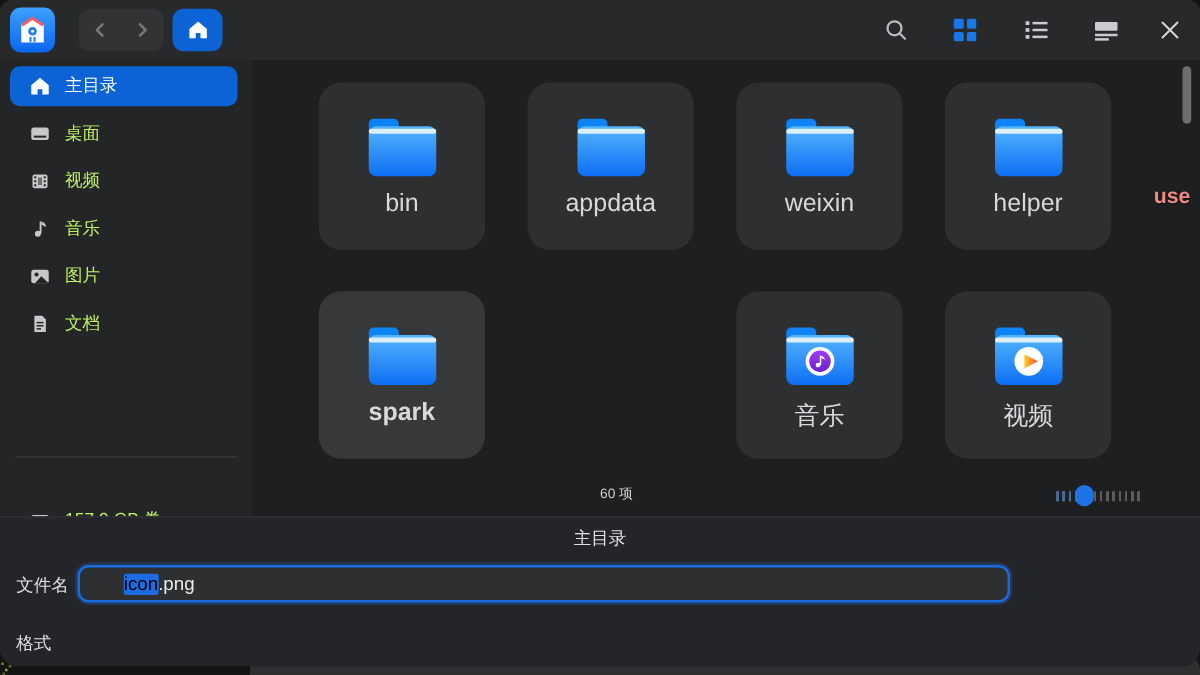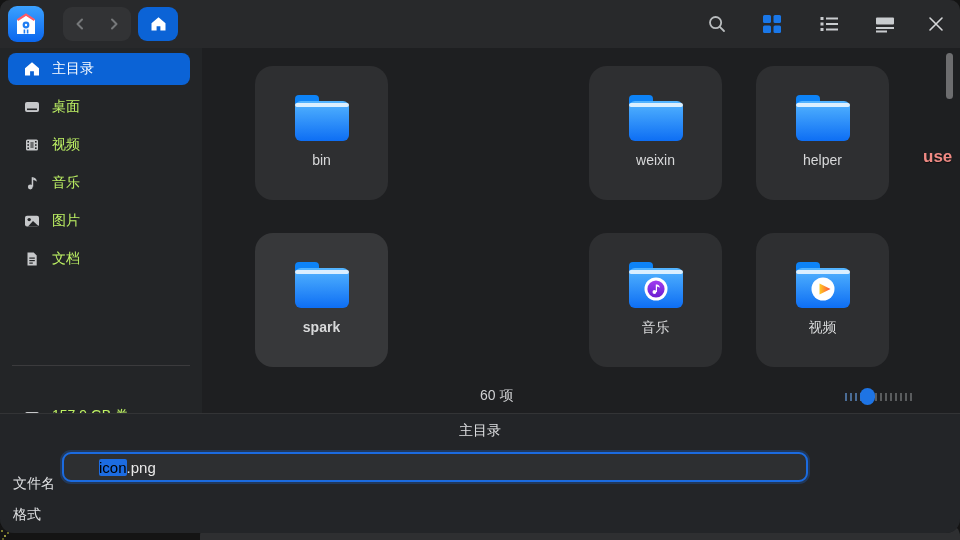--- a/index.html
+++ b/index.html
@@ -33,28 +33,28 @@
   .side-item.sel { background:#0b63d6; color:#ffffff; }
   .side-item .si { width:16px; height:16px; flex:0 0 16px; }
   .side-div { position:absolute; left:12px; top:317px; width:178px; height:1px; background:#3b3b3d; }
 
   
   .main { position:absolute; left:202px; top:48px; width:758px; height:365px; background:#1e1f21; }
   .tile { position:absolute; width:133px; height:134px; background:#2e2f31; border-radius:18px;
           display:flex; flex-direction:column; align-items:center; cursor:pointer; }
   .tile.hov { background:#37383a;font-weight:bold; }
   .tile .ficon { margin-top:26px; width:62px; height:52px; }
-  .tile .fname { margin-top:8px; font-size:14px; color:#d8d9da; max-width:120px; overflow:hidden;
+  .tile .fname { margin-top:8px; font-size:20px; color:#d8d9da; max-width:120px; overflow:hidden;
                  text-overflow:ellipsis; white-space:nowrap; }
   .clipped-red { position:absolute; left:923px; top:147px; font-size:17px; font-weight:600; color:#f08a84;
                  text-shadow:0 1px 1px rgba(0,0,0,.6); }
   .scroll-thumb { position:absolute; left:946px; top:53px; width:7px; height:46px; border-radius:4px; background:#6d6d6f; cursor:pointer; }
 
   
-  .status-count { position:absolute; left:480px; top:387px; font-size:14px; color:#cfd0d2; }
+  .status-count { position:absolute; left:480px; top:387px; font-size:11px; color:#cfd0d2; }
   .slider-track { position:absolute; left:845px; top:393px; width:68px; height:8px;
                   background:repeating-linear-gradient(90deg,#5a5c5e 0 2px,transparent 2px 5px); cursor:pointer; }
   .slider-active { position:absolute; left:845px; top:393px; width:17px; height:8px;
                    background:repeating-linear-gradient(90deg,#4a6c96 0 2px,transparent 2px 5px); }
   .slider-handle { position:absolute; left:860px; top:388px; width:15px; height:17px; border-radius:7.5px;
                    background:#1e74e4; cursor:pointer; }
 
   
   .footer { position:absolute; left:0; top:413px; width:960px; height:120px; background:#232528; border-top:1px solid #333436; }
   .loc-title { position:absolute; left:0; top:8px; width:960px; text-align:center; font-size:14px; color:#dfe0e2; }
@@ -229,20 +229,28 @@
     <div class="main"></div>
 
     <div class="tile" style="left:255px; top:66px">
       <svg class="ficon" viewBox="0 0 62 52">
           <rect x="4" y="3" width="24" height="12" rx="4" fill="#0d83f7"></rect>
           <rect x="4" y="9" width="54" height="40" rx="6" fill="url(#fg)"></rect>
           <rect x="4" y="11" width="54" height="4" rx="2" fill="#eaf6ff" opacity=".9"></rect>
         </svg>
       <div class="fname">bin</div>
     </div>
+    <div class="tile" style="left:422px; top:66px">
+      <svg class="ficon" viewBox="0 0 62 52">
+          <rect x="4" y="3" width="24" height="12" rx="4" fill="#0d83f7"></rect>
+          <rect x="4" y="9" width="54" height="40" rx="6" fill="url(#fg)"></rect>
+          <rect x="4" y="11" width="54" height="4" rx="2" fill="#eaf6ff" opacity=".9"></rect>
+        </svg>
+      <div class="fname">appdata</div>
+    </div>
     <div class="tile" style="left:589px; top:66px">
       <svg class="ficon" viewBox="0 0 62 52">
           <rect x="4" y="3" width="24" height="12" rx="4" fill="#0d83f7"></rect>
           <rect x="4" y="9" width="54" height="40" rx="6" fill="url(#fg)"></rect>
           <rect x="4" y="11" width="54" height="4" rx="2" fill="#eaf6ff" opacity=".9"></rect>
         </svg>
       <div class="fname">weixin</div>
     </div>
     <div class="tile" style="left:756px; top:66px">
       <svg class="ficon" viewBox="0 0 62 52">
@@ -289,21 +297,21 @@
     <div class="scroll-thumb"></div>
 
     <div class="status-count">60 项</div>
     <div class="slider-track"></div>
     <div class="slider-active"></div>
     <div class="slider-handle"></div>
 
     <div class="footer">
       <div class="loc-title">主目录</div>
 
-      <div class="frow-label" style="top:61px">文件名</div>
+      <div class="frow-label" style="top:46px">文件名</div>
       <div class="fn-field">
         <span class="fn-sel">icon</span>
           <span>.png</span>
       </div>
 
       <div class="frow-label" style="top:92px">格式</div>
 
     </div>
 
   </div>

